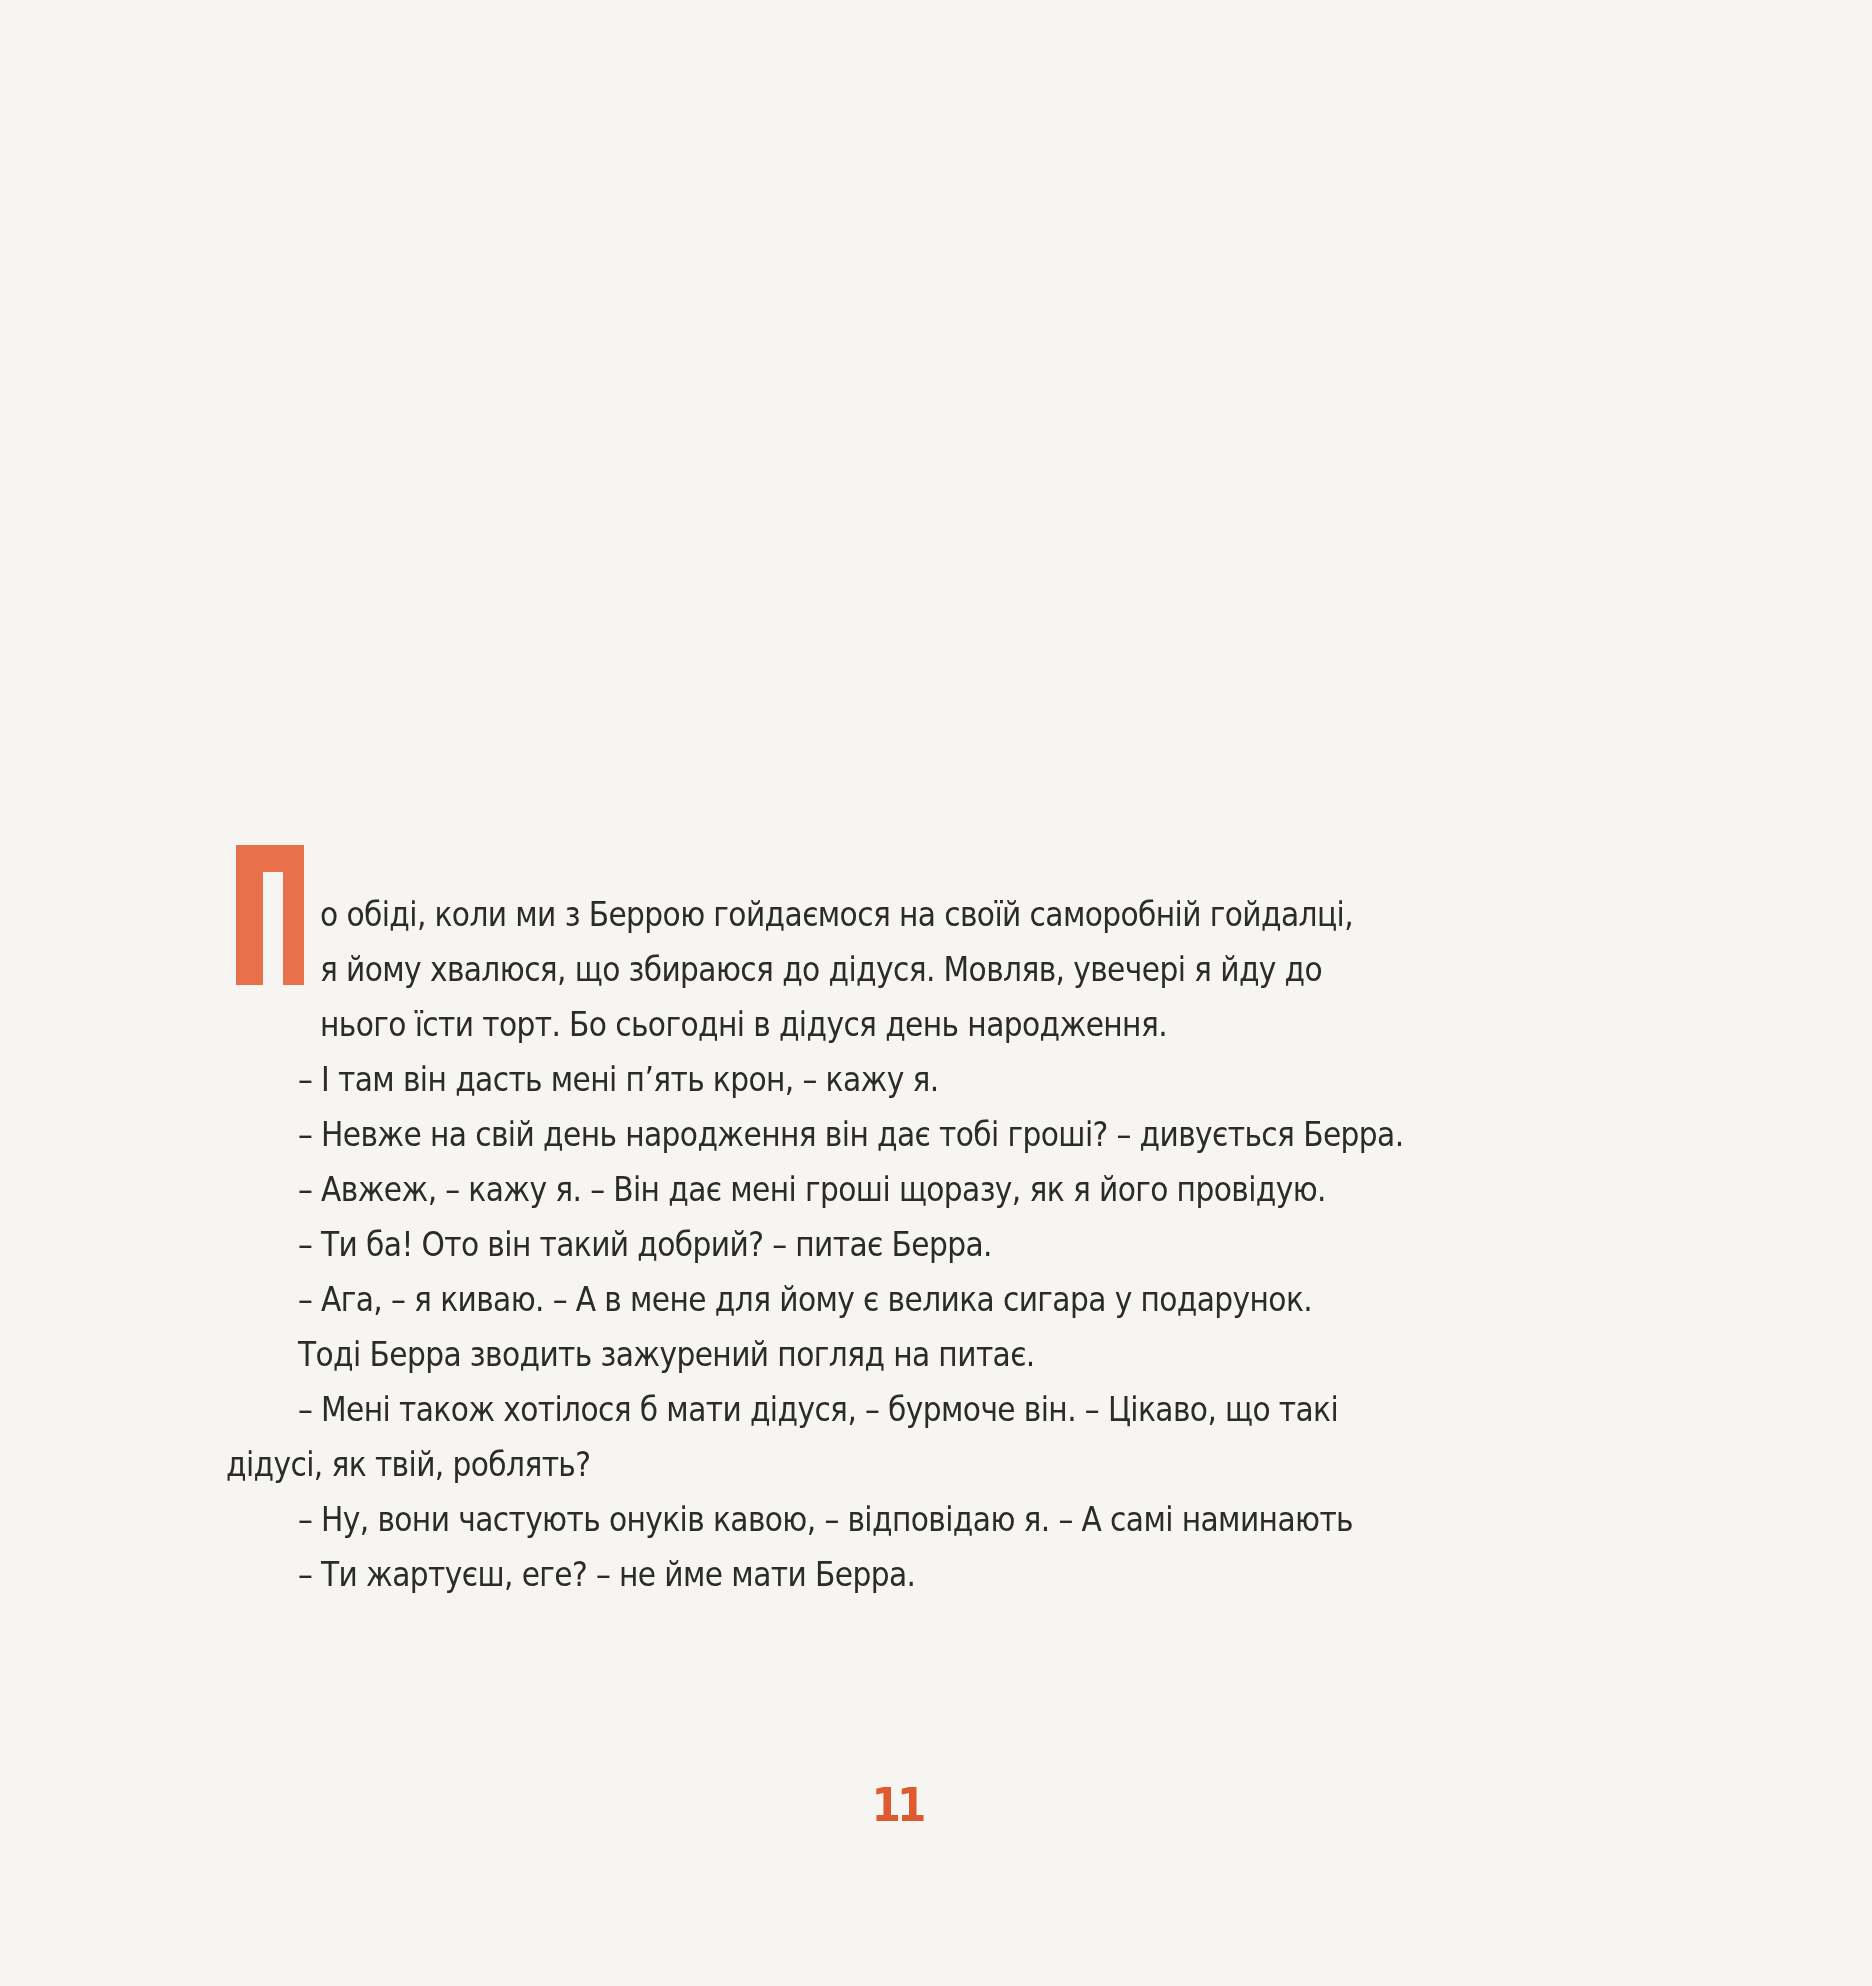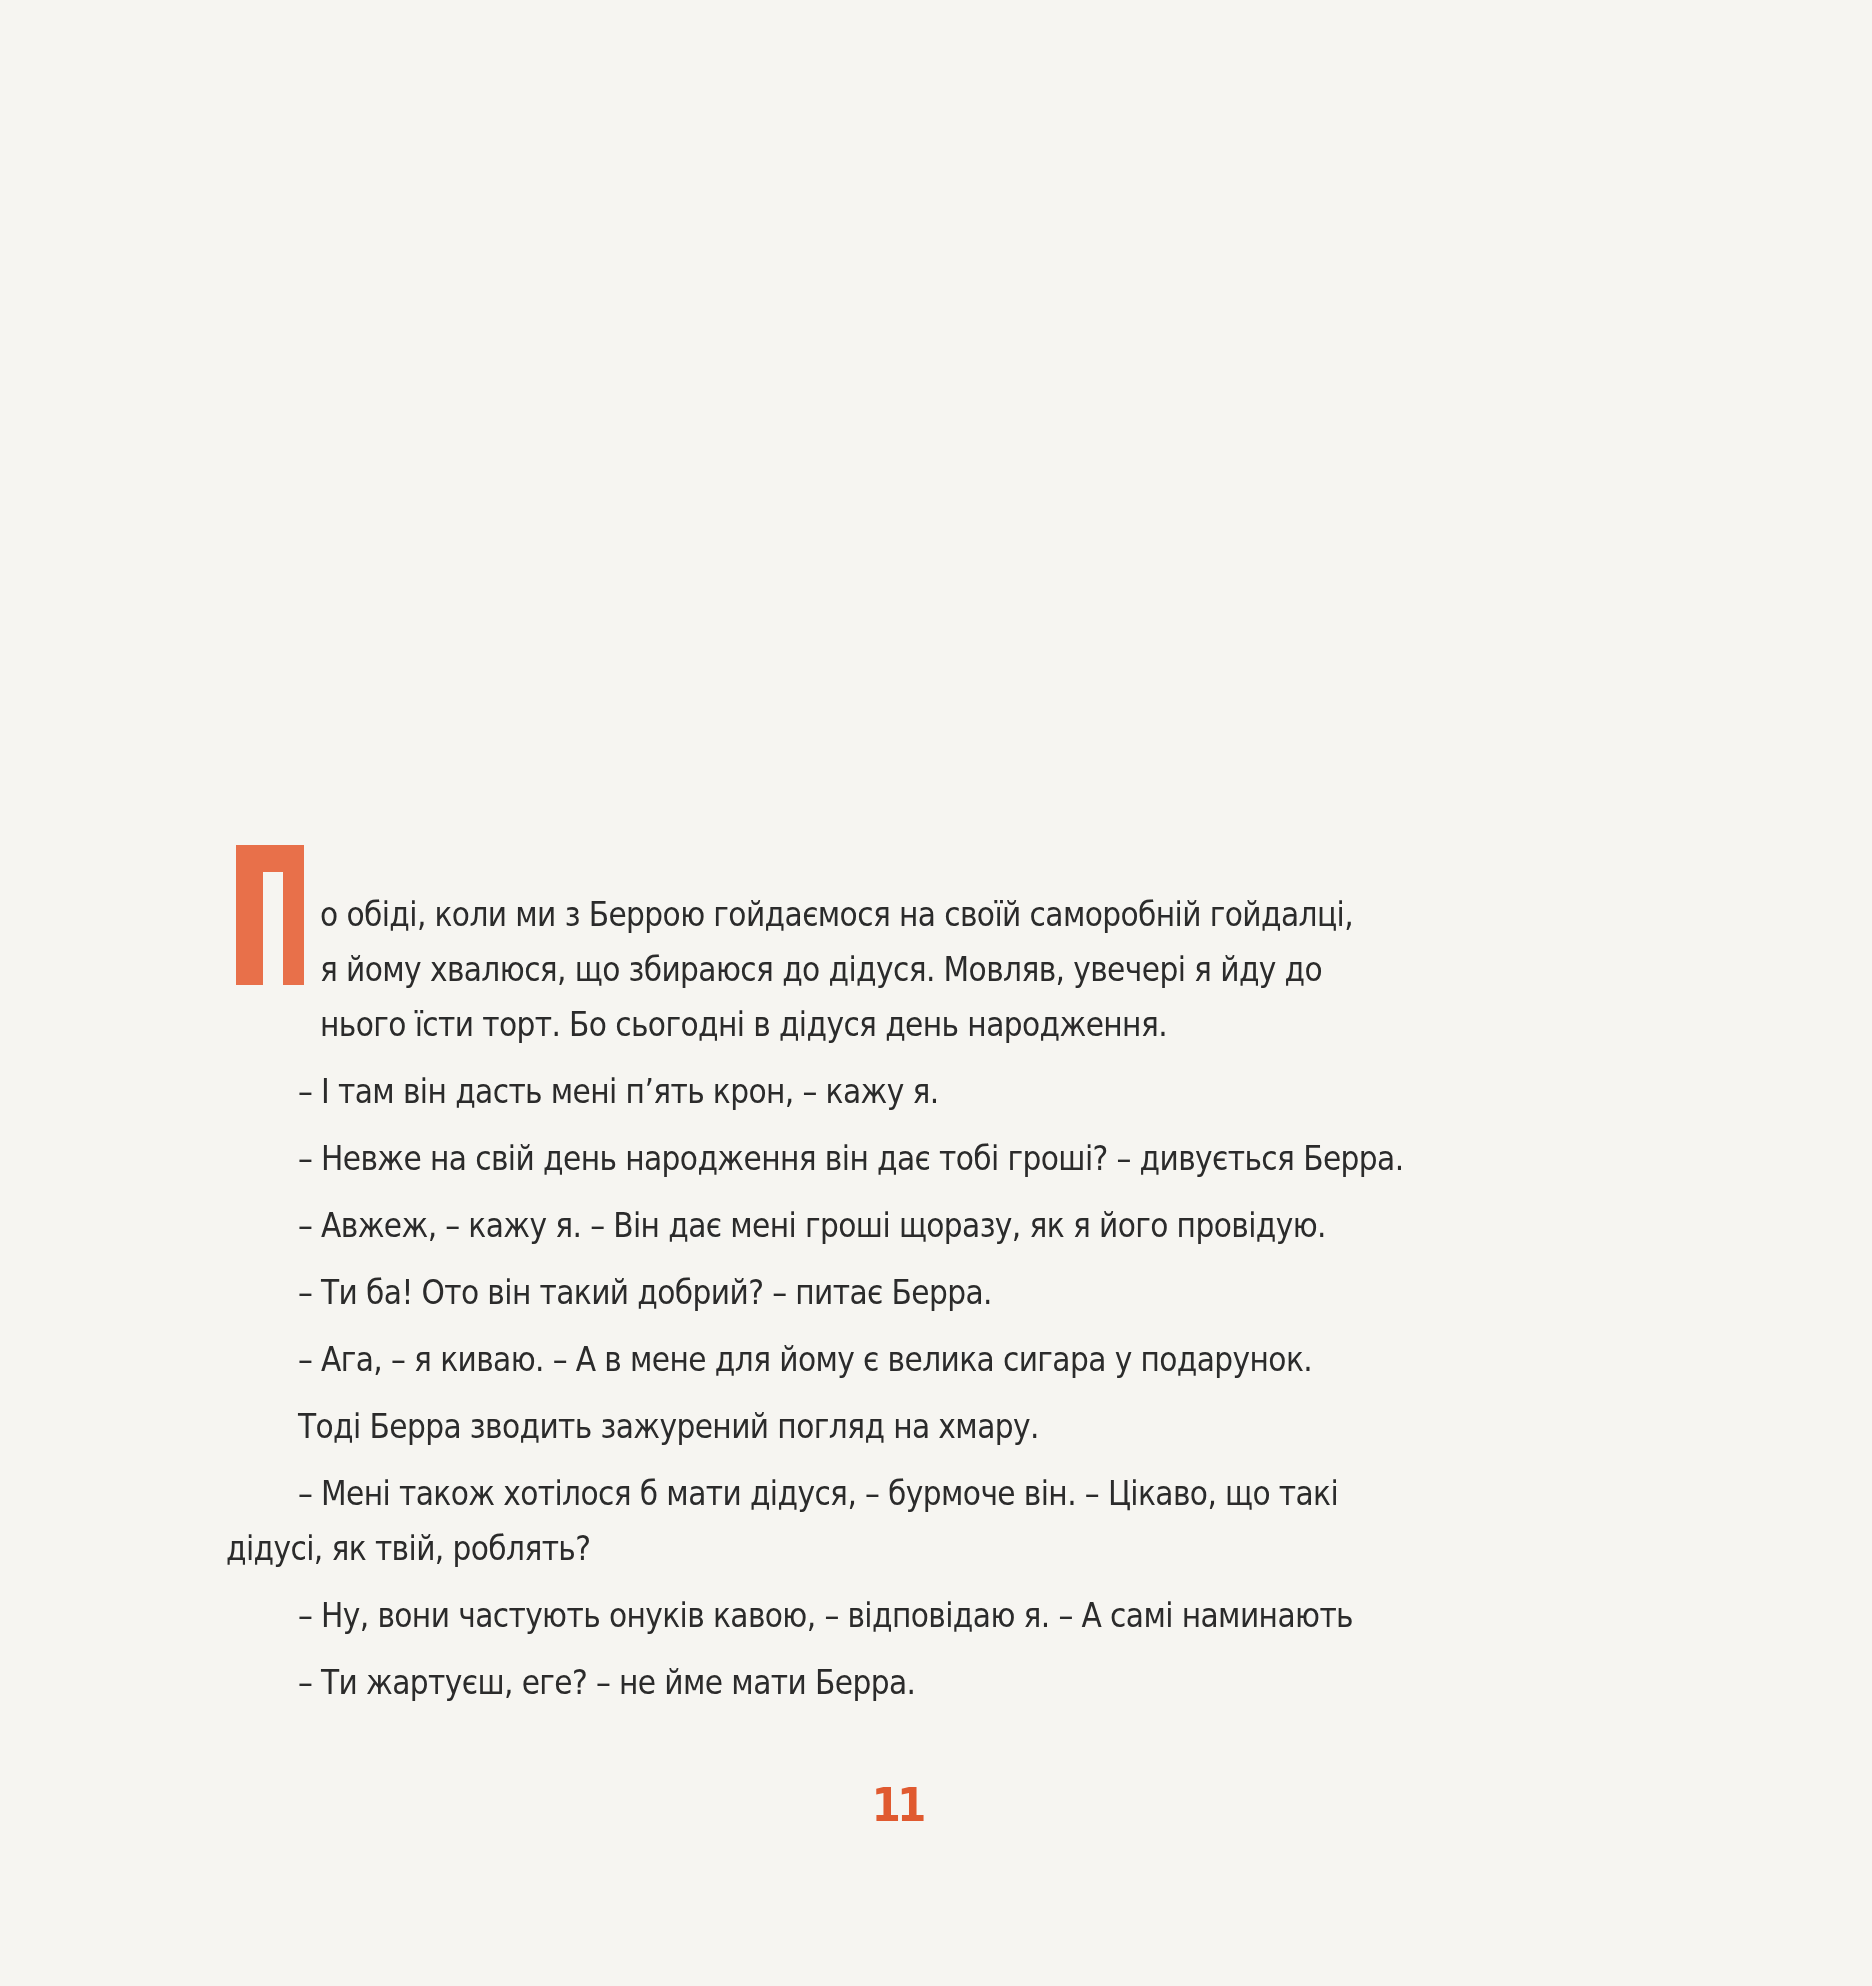--- a/index.html
+++ b/index.html
@@ -60,21 +60,20 @@
       height: 55px;
     }
     .line.first-lines {
       padding-left: 94px;
     }
     .line.third-line {
       padding-left: 94px;
     }
     .line.indent {
       padding-left: 72px;
-      margin-top: 12px;
     }
     .line.flush {
       padding-left: 0;
     }
     .page-number {
       position: absolute;
       left: 0;
       width: 1794px;
       top: 1777px;
       text-align: center;
@@ -98,21 +97,21 @@
 
   <div class="text-block">
     <div class="line first-lines">о обіді, коли ми з Беррою гойдаємося на своїй саморобній гойдалці,</div>
     <div class="line first-lines">я йому хвалюся, що збираюся до дідуся. Мовляв, увечері я йду до</div>
     <div class="line third-line">нього їсти торт. Бо сьогодні в дідуся день народження.</div>
     <div class="line indent">– І там він дасть мені п’ять крон, – кажу я.</div>
     <div class="line indent">– Невже на свій день народження він дає тобі гроші? – дивується Берра.</div>
     <div class="line indent">– Авжеж, – кажу я. – Він дає мені гроші щоразу, як я його провідую.</div>
     <div class="line indent">– Ти ба! Ото він такий добрий? – питає Берра.</div>
     <div class="line indent">– Ага, – я киваю. – А в мене для йому є велика сигара у подарунок.</div>
-    <div class="line indent">Тоді Берра зводить зажурений погляд на хмару.</div>
+    <div class="line indent">Тоді Берра зводить зажурений погляд на питає.</div>
     <div class="line indent">– Мені також хотілося б мати дідуся, – бурмоче він. – Цікаво, що такі</div>
     <div class="line flush">дідусі, як твій, роблять?</div>
     <div class="line indent">– Ну, вони частують онуків кавою, – відповідаю я. – А самі наминають</div>
     <div class="line indent">– Ти жартуєш, еге? – не йме мати Берра.</div>
   </div>
 
   <div class="page-number">11</div>
 </div>
 
 

